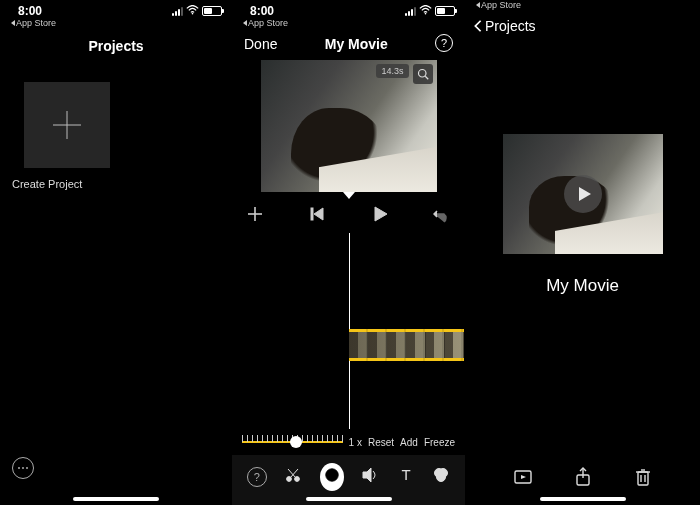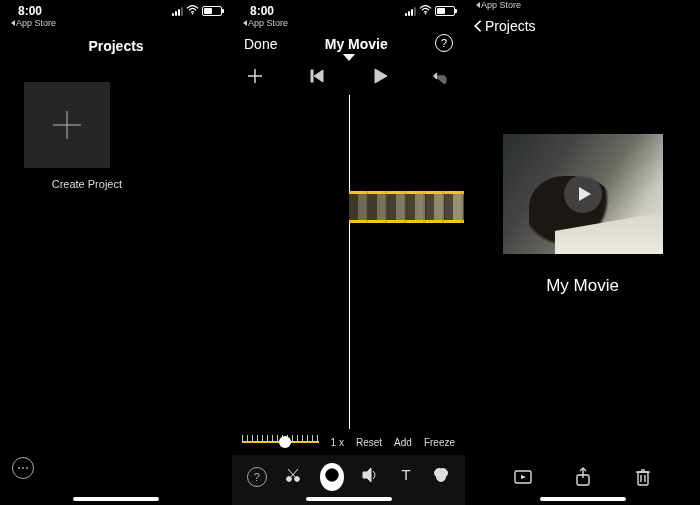--- a/index.html
+++ b/index.html
@@ -24,21 +24,21 @@
   .batt i{position:absolute;left:1px;top:1px;bottom:1px;width:45%;background:#fff;border-radius:1px}
   .appstore{font-size:9px;color:#ccc;padding:0 10px 4px 11px;display:flex;align-items:center;gap:1px}
   .appstore .tri{display:inline-block;width:0;height:0;border-top:3px solid transparent;border-bottom:3px solid transparent;border-right:4px solid #ccc}
 
   .navtitle{text-align:center;font-size:14px;font-weight:600;padding:6px 0}
 
   
   .proj-area{padding:22px 12px}
   .tile{width:86px;height:86px;background:#262626;display:flex;align-items:center;justify-content:center;margin:0 0 10px 12px}
   .tile svg{width:36px;height:36px;stroke:#bbb;stroke-width:1}
-  .tile-label{font-size:11px;color:#ddd;text-align:right;width:110px}
+  .tile-label{font-size:11px;color:#ddd;text-align:left;width:110px}
 
   .home-ind{position:absolute;bottom:4px;left:50%;transform:translateX(-50%);width:86px;height:4px;background:#fff;border-radius:3px}
 
   .more-btn{position:absolute;bottom:26px;left:12px;width:22px;height:22px;border:1.3px solid #aaa;border-radius:50%;display:flex;align-items:center;justify-content:center}
   .dots{display:flex;gap:2px}
   .dots i{width:2px;height:2px;background:#aaa;border-radius:50%}
 
   
   .editor-head{display:flex;align-items:flex-end;justify-content:space-between;padding:2px 12px}
   .done{font-size:14px;color:#fff}
@@ -57,21 +57,21 @@
   .trow svg{width:18px;height:18px;fill:#ccc;stroke:#ccc}
 
   .timeline{flex:1;position:relative;background:#000}
   .playhead{position:absolute;left:50%;top:0;bottom:0;width:1px;background:#fff}
   .clip{position:absolute;left:50%;top:96px;width:115px;height:32px;background:linear-gradient(90deg,#6a6552,#9a9378);border-top:3px solid #f5c518;border-bottom:3px solid #f5c518;display:flex}
   .clip i{flex:1;border-right:1px solid rgba(0,0,0,.35)}
   .clip i:last-child{border:none}
   .clip::after{content:"";position:absolute;left:0;right:0;bottom:-3px;top:-3px;background:repeating-linear-gradient(90deg,transparent 0 17px,rgba(0,0,0,.1) 17px 19px)}
   .clip .ppl{position:absolute;inset:0;background:repeating-linear-gradient(90deg,rgba(30,25,18,.6) 0 9px,transparent 9px 19px)}
 
-  .speedbar{display:flex;align-items:center;gap:12px;padding:4px 10px;font-size:10px;color:#ddd}
+  .speedbar{display:flex;align-items:center;gap:6px;padding:4px 10px;font-size:10px;color:#ddd}
   .ruler{flex:1;height:18px;position:relative}
   .ruler::before{content:"";position:absolute;left:0;right:0;top:8px;height:2px;background:#f5c518}
   .ruler .ticks{position:absolute;top:2px;left:0;right:0;height:7px;background:repeating-linear-gradient(90deg,#ccc 0 1px,transparent 1px 5px)}
   .knob{position:absolute;top:3px;left:48%;width:12px;height:12px;background:#fff;border-radius:50%}
 
   .toolbar{display:flex;align-items:center;justify-content:space-around;padding:8px 6px 14px 6px;background:#111}
   .toolbar .qcirc{width:20px;height:20px;border:1.2px solid #aaa;border-radius:50%;display:flex;align-items:center;justify-content:center;font-size:11px;color:#aaa}
   .toolbar svg{width:18px;height:18px;fill:#ddd;stroke:#ddd}
   .toolbar .sel{background:#fff;border-radius:50%;padding:4px}
   .toolbar .sel svg{fill:#000;stroke:#000;width:16px;height:16px}
@@ -159,20 +159,29 @@
   </div>
   <div class="appstore">
       <span class="tri"></span>
       <span>App Store</span>
     </div>
   <div class="editor-head">
     <span class="done">Done</span>
     <span class="title2">My Movie</span>
     <span class="hcirc">?</span>
   </div>
+  <div class="preview">
+    <div class="timecode">14.3s</div>
+    <div class="mag">
+        <svg viewBox="0 0 16 16">
+          <circle cx="7" cy="7" r="5"></circle>
+          <line x1="11" y1="11" x2="15" y2="15"></line>
+        </svg>
+      </div>
+  </div>
   <div class="vnotch"></div>
   <div class="trow">
     <span><svg viewBox="0 0 18 18">
           <line x1="9" y1="2" x2="9" y2="16" stroke-width="1.6"></line>
           <line x1="2" y1="9" x2="16" y2="9" stroke-width="1.6"></line>
         </svg></span>
     <span><svg viewBox="0 0 18 18">
           <rect x="3" y="3" width="2" height="12"></rect>
           <polygon points="15,3 15,15 6,9"></polygon>
         </svg></span>

